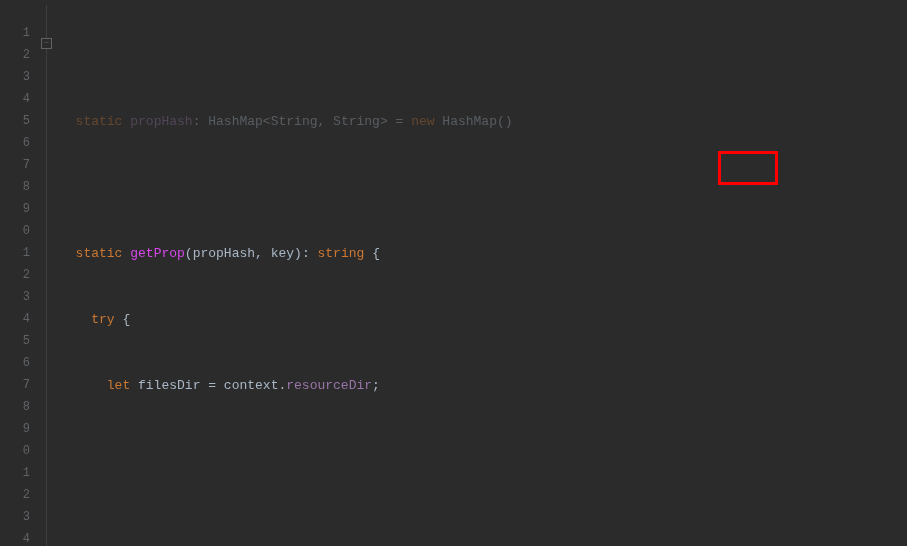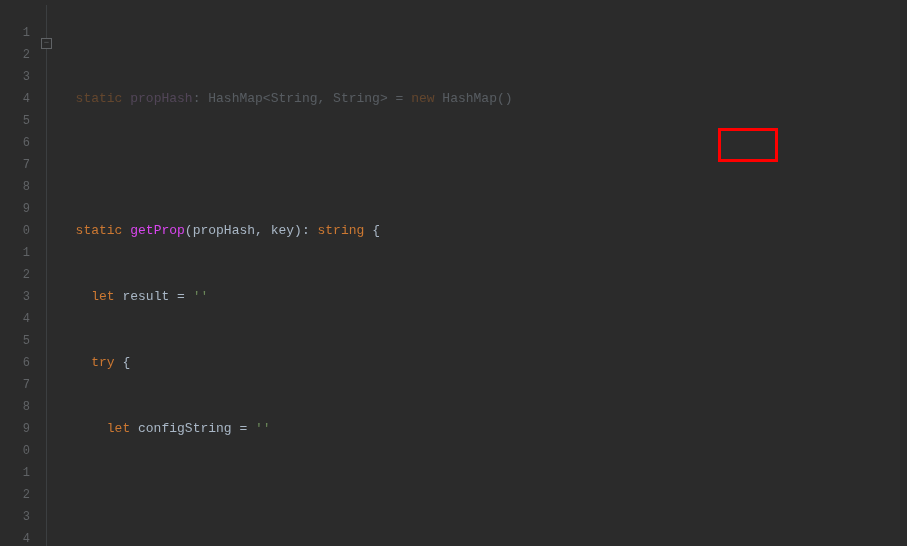--- a/index.html
+++ b/index.html
@@ -55,20 +55,21 @@
     line-height: 9px;
     text-align: center;
     color: #606366;
     box-sizing: border-box;
   }
   .code {
     padding-left: 4px;
     white-space: pre;
     flex: 1;
     position: relative;
+    margin-top: 23px;
   }
   .code-line {
     height: 22px;
   }
   .kw { color: #cc7832; }
   .str { color: #6a8759; }
   .prop { color: #9876aa; }
   .call { color: #d946ef; }
   .highlight-box {
     position: absolute;
@@ -114,23 +115,22 @@
     <div class="fold-btn" style="top:38px;">−</div>
     <div class="fold-line" style="top:50px;height:500px;left:8px;"></div>
   </div>
 
   <div class="code">
     <div class="highlight-box" style="top:128px;left:662px;width:60px;height:34px;"></div>
 
     <div class="code-line" style="opacity:0.35">  <span class="kw">static</span><span class="prop"> propHash</span><span>: </span><span>HashMap</span><span>&lt;</span><span>String</span><span>, </span><span>String</span><span>&gt; = </span><span class="kw">new</span><span> HashMap</span><span>()</span></div>
     <div class="code-line"></div>
     <div class="code-line">  <span class="kw">static</span><span> </span><span class="call">getProp</span><span>(</span><span>propHash</span><span>, </span><span>key</span><span>)</span><span>: </span><span class="kw">string</span><span> {</span></div>
-    <div class="code-line">    <span class="kw">let</span><span> result = </span><span class="str">''</span></div>
     <div class="code-line">    <span class="kw">try</span><span> {</span></div>
-    <div class="code-line">      <span class="kw">let</span><span> configString = </span><span class="str">''</span></div>
+    <div class="code-line">      <span class="kw">let</span><span> filesDir = context.</span><span class="prop">resourceDir</span><span>;</span></div>
     
     
     
     
     
     
     
     
     
     

